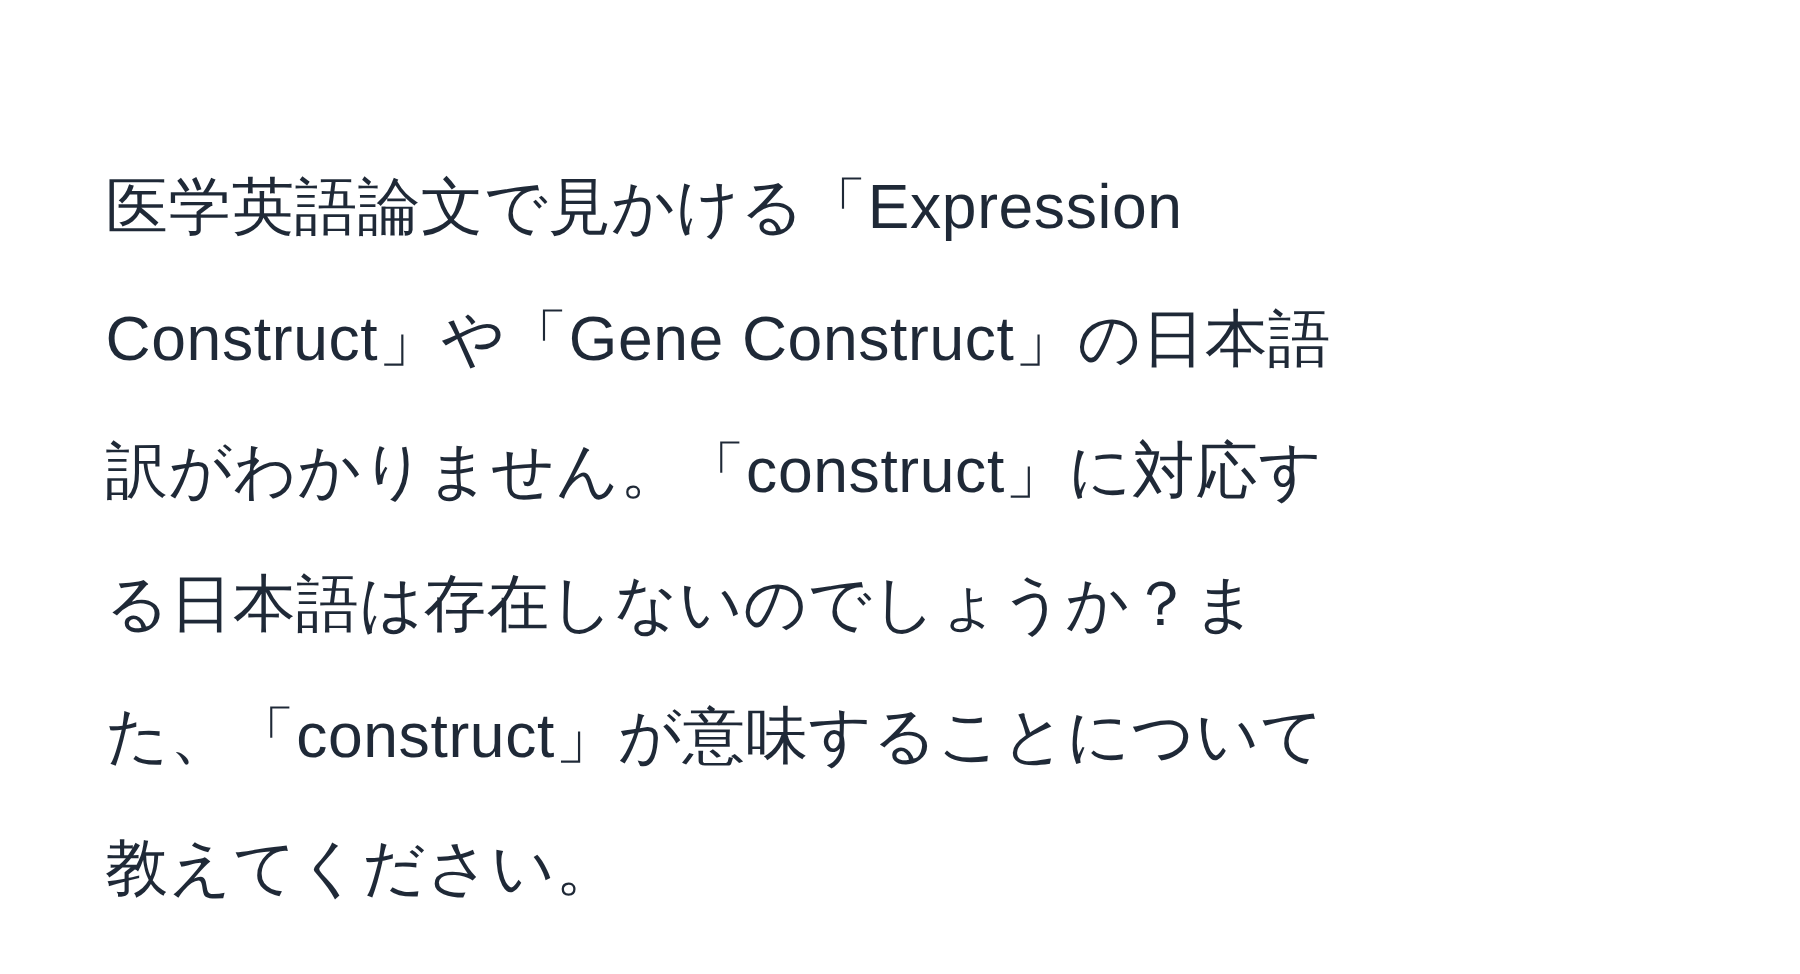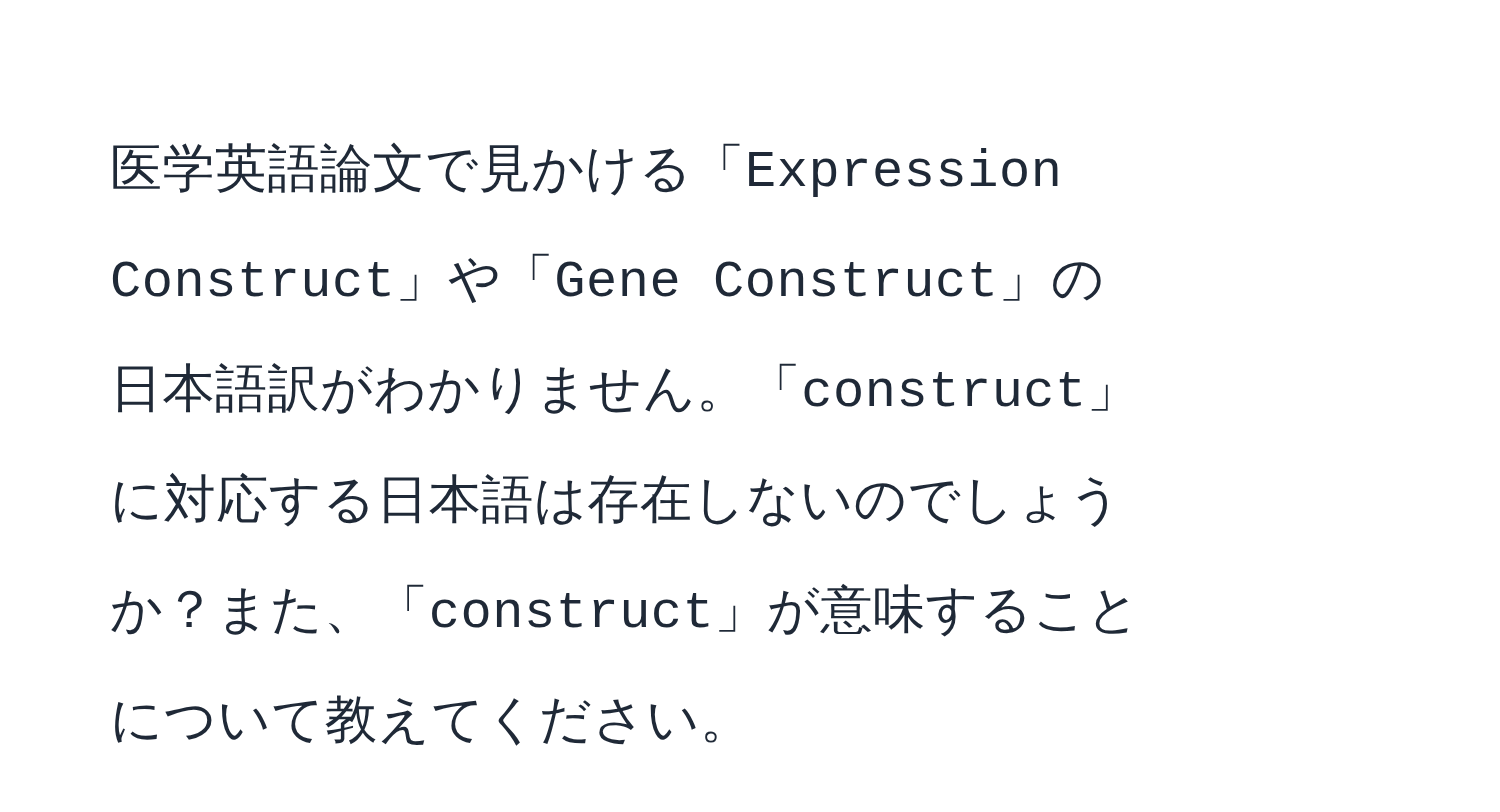--- a/index.html
+++ b/index.html
@@ -7,22 +7,21 @@
     padding: 0;
     width: 1500px;
     height: 812px;
     background: #ffffff;
     font-family: -apple-system, BlinkMacSystemFont, "Segoe UI", "Hiragino Sans", "Hiragino Kaku Gothic ProN", "Yu Gothic", Meiryo, sans-serif;
   }
   .doc {
     box-sizing: border-box;
     width: 1235px;
     height: 812px;
-    padding: 66px 88px 60px 110px;
-    font-family: Liberation Mono, monospace;
+    padding: 66px 88px 60px 88px;
   }
   .body-text {
     color: #1f2937;
     font-size: 52px;
     line-height: 2.12;
     letter-spacing: 0.01em;
     font-weight: 400;
     text-align: left;
     word-break: normal;
     overflow-wrap: anywhere;

